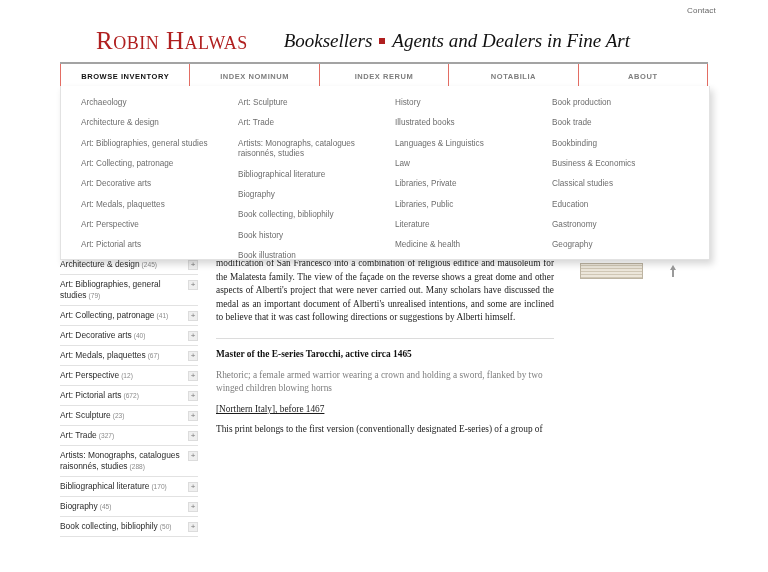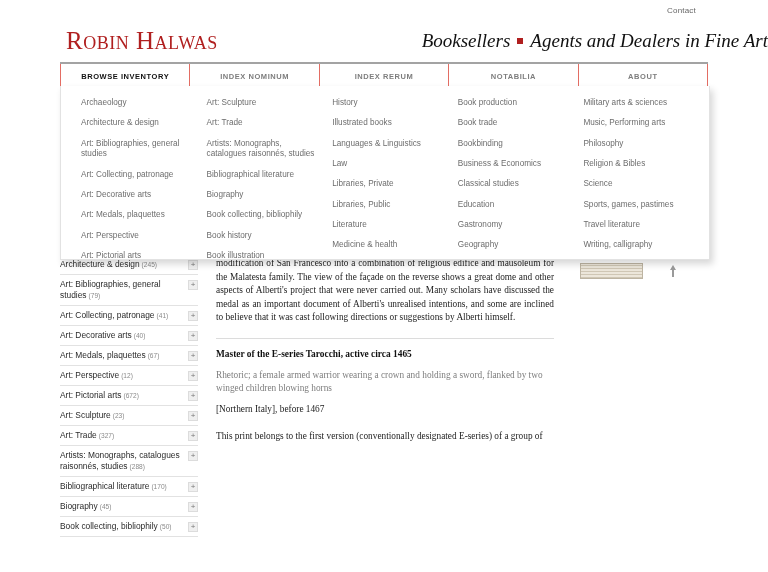--- a/index.html
+++ b/index.html
@@ -9,32 +9,31 @@
     background: #ffffff;
     font-family: "Liberation Sans", sans-serif;
     overflow: hidden;
     position: relative;
   }
 
   
   .utility-bar {
     height: 20px;
     display:flex; justify-content:flex-end; align-items:center;
-    padding-right: 72px;
+    padding-right: 52px;
   }
   .utility-link {
     font-size: 8px; color:#666; text-decoration:none; letter-spacing:.2px;
   }
 
   
   .masthead {
     height: 42px;
     display:flex; align-items:center;
-    padding-left: 66px;
-    justify-content: space-between;
+    padding-left: 96px;
   }
   .brand {
     font-family: "Liberation Serif", serif;
     color:#b01f1f;
     font-size: 25px;
     font-variant: small-caps;
     letter-spacing: .5px;
     white-space: nowrap;
   }
   .tagline {
@@ -173,21 +172,21 @@
   .rec-title {
     font-family:"Liberation Serif", serif;
     font-weight:bold; font-size:9.4px; color:#111; margin-bottom:10px;
   }
   .rec-desc {
     font-family:"Liberation Serif", serif;
     font-size:9.3px; color:#7e7e7e; line-height:1.45; margin-bottom:9px;
   }
   .rec-place {
     font-family:"Liberation Serif", serif;
-    font-size:9.3px; color:#1c1c1c; margin-bottom:16px;
+    font-size:9.3px; color:#1c1c1c; margin-bottom:9px;text-decoration:underline;
   }
 
   
   .rail { width: 140px; flex: 0 0 140px; padding-left: 4px; }
   .medals { display:flex; gap:8px; margin-top: 14px; justify-content:flex-start; padding-left:14px; }
   .medal {
     width: 38px; height: 38px; border-radius:50%;
     box-shadow: 0 1px 2px rgba(0,0,0,.25);
     position:relative; overflow:hidden;
   }
@@ -328,30 +327,20 @@
     <div class="mega-col">
       <a class="mega-link" href="#">Book production</a>
       <a class="mega-link" href="#">Book trade</a>
       <a class="mega-link" href="#">Bookbinding</a>
       <a class="mega-link" href="#">Business &amp; Economics</a>
       <a class="mega-link" href="#">Classical studies</a>
       <a class="mega-link" href="#">Education</a>
       <a class="mega-link" href="#">Gastronomy</a>
       <a class="mega-link" href="#">Geography</a>
     </div>
-    <div class="mega-col">
-      <a class="mega-link" href="#">Military arts &amp; sciences</a>
-      <a class="mega-link" href="#">Music, Performing arts</a>
-      <a class="mega-link" href="#">Philosophy</a>
-      <a class="mega-link" href="#">Religion &amp; Bibles</a>
-      <a class="mega-link" href="#">Science</a>
-      <a class="mega-link" href="#">Sports, games, pastimes</a>
-      <a class="mega-link" href="#">Travel literature</a>
-      <a class="mega-link" href="#">Writing, calligraphy</a>
-    </div>
   </div>
 
 <div class="page">
 
   <div class="sidebar">
     <div class="sb-head">Limit your search to</div>
     <div class="sb-row">
       <span>Current inventory</span><span class="sb-count">(2844)</span>
     </div>
     <div class="sb-rule"></div>

